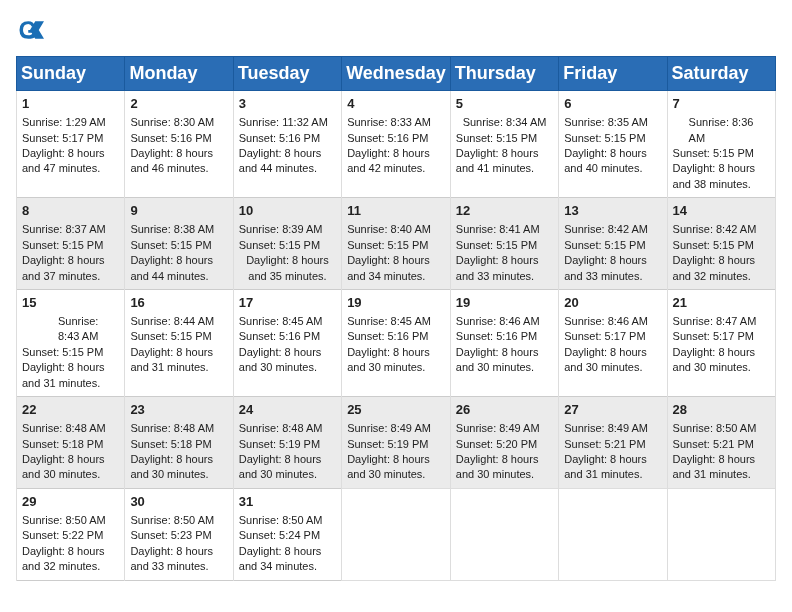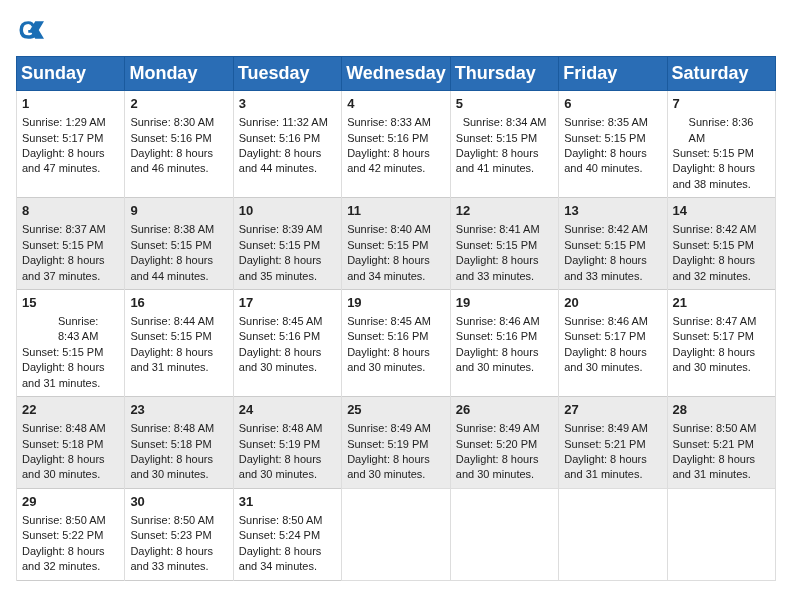--- a/index.html
+++ b/index.html
@@ -186,21 +186,21 @@
           <td>
             <span class="day-number">9</span>
             <span style="display: block;">Sunrise: 8:38 AM</span>
             <span style="display: block;">Sunset: 5:15 PM</span>
             <span style="display: block;">Daylight: 8 hours and 44 minutes.</span>
           </td>
           <td>
             <span class="day-number">10</span>
             <span style="display: block;">Sunrise: 8:39 AM</span>
             <span style="display: block;">Sunset: 5:15 PM</span>
-            <span style="display: block;">Daylight: 8 hours and 35 minutes.</span>
+            <span style="display: block; text-align: center;">Daylight: 8 hours and 35 minutes.</span>
           </td>
           <td>
             <span class="day-number">11</span>
             <span style="display: block;">Sunrise: 8:40 AM</span>
             <span style="display: block;">Sunset: 5:15 PM</span>
             <span style="display: block;">Daylight: 8 hours and 34 minutes.</span>
           </td>
           <td>
             <span class="day-number">12</span>
             <span style="display: block;">Sunrise: 8:41 AM</span>

